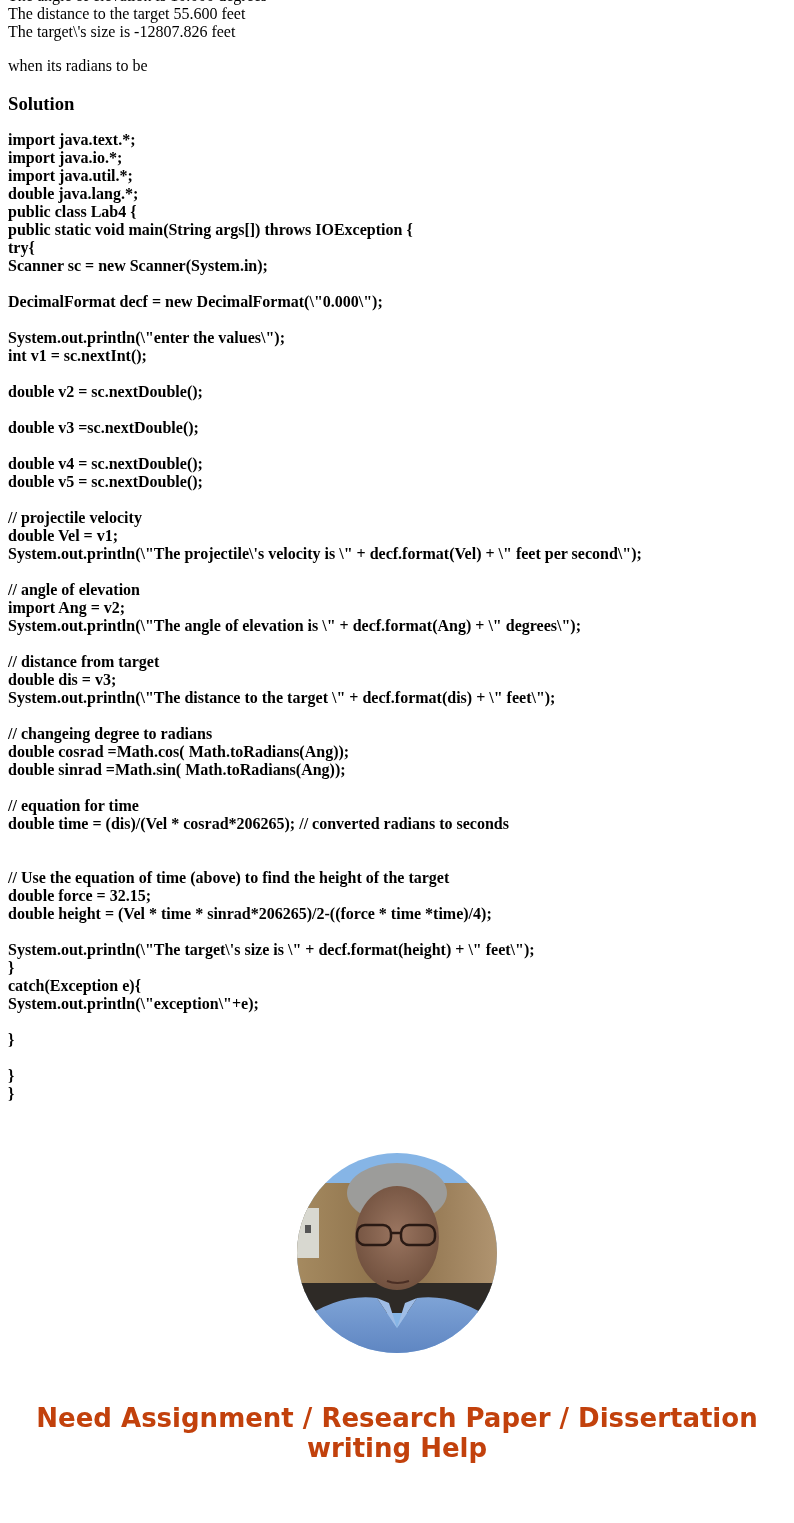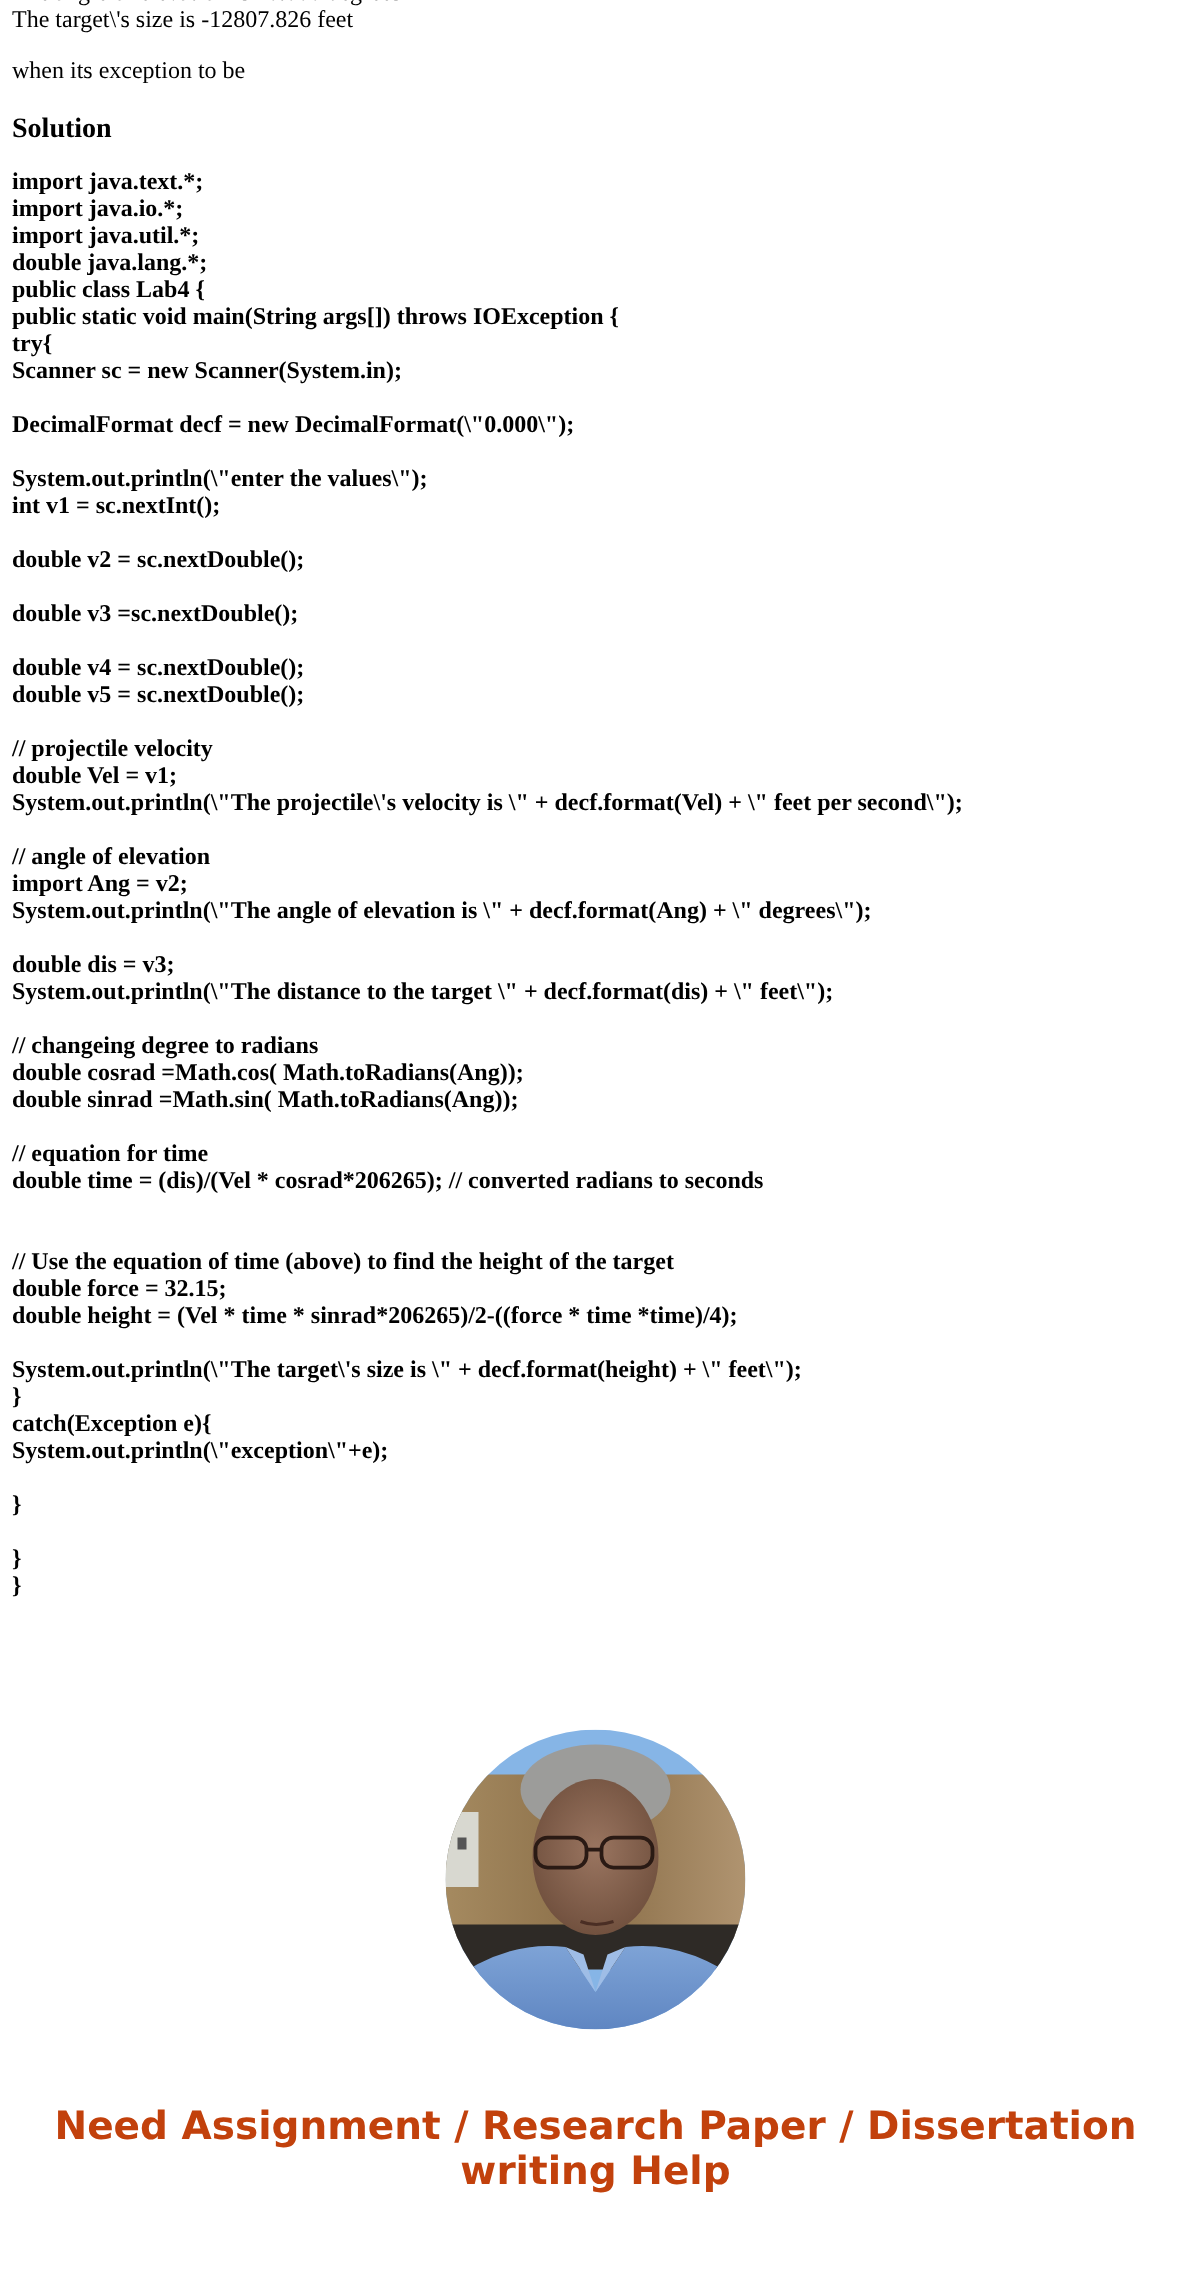--- a/index.html
+++ b/index.html
@@ -66,23 +66,24 @@
       color: #c2410c;
     }
     .footer .fline { display: block; }
   </style>
 </head>
 <body>
 
 <div class="page">
   <div class="question-output">
     <span class="line">The angle of elevation is 10.000 degrees</span>
+    <span class="line">The distance to the target 55.600 feet</span>
     <span class="line">The target\'s size is -12807.826 feet</span>
   </div>
-  <p class="question-note">when its exception to be</p>
+  <p class="question-note">when its radians to be</p>
 
   <h3 class="solution-heading">Solution</h3>
 
   <div class="code-block" id="code-block">
       <span class="line">import java.text.*;</span>
       <span class="line">import java.io.*;</span>
       <span class="line">import java.util.*;</span>
       <span class="line">double java.lang.*;</span>
       <span class="line">public class Lab4 {</span>
       <span class="line">public static void main(String args[]) throws IOException {</span>
@@ -102,20 +103,21 @@
       <span class="line">double v5 = sc.nextDouble();</span>
       <span class="line"></span>
       <span class="line">// projectile velocity</span>
       <span class="line">double Vel = v1;</span>
       <span class="line">System.out.println(\"The projectile\'s velocity is \" + decf.format(Vel) + \" feet per second\");</span>
       <span class="line"></span>
       <span class="line">// angle of elevation</span>
       <span class="line">import Ang = v2;</span>
       <span class="line">System.out.println(\"The angle of elevation is \" + decf.format(Ang) + \" degrees\");</span>
       <span class="line"></span>
+      <span class="line">// distance from target</span>
       <span class="line">double dis = v3;</span>
       <span class="line">System.out.println(\"The distance to the target \" + decf.format(dis) + \" feet\");</span>
       <span class="line"></span>
       <span class="line">// changeing degree to radians</span>
       <span class="line">double cosrad =Math.cos( Math.toRadians(Ang));</span>
       <span class="line">double sinrad =Math.sin( Math.toRadians(Ang));</span>
       <span class="line"></span>
       <span class="line">// equation for time</span>
       <span class="line">double time = (dis)/(Vel * cosrad*206265); // converted radians to seconds</span>
       <span class="line"></span>

